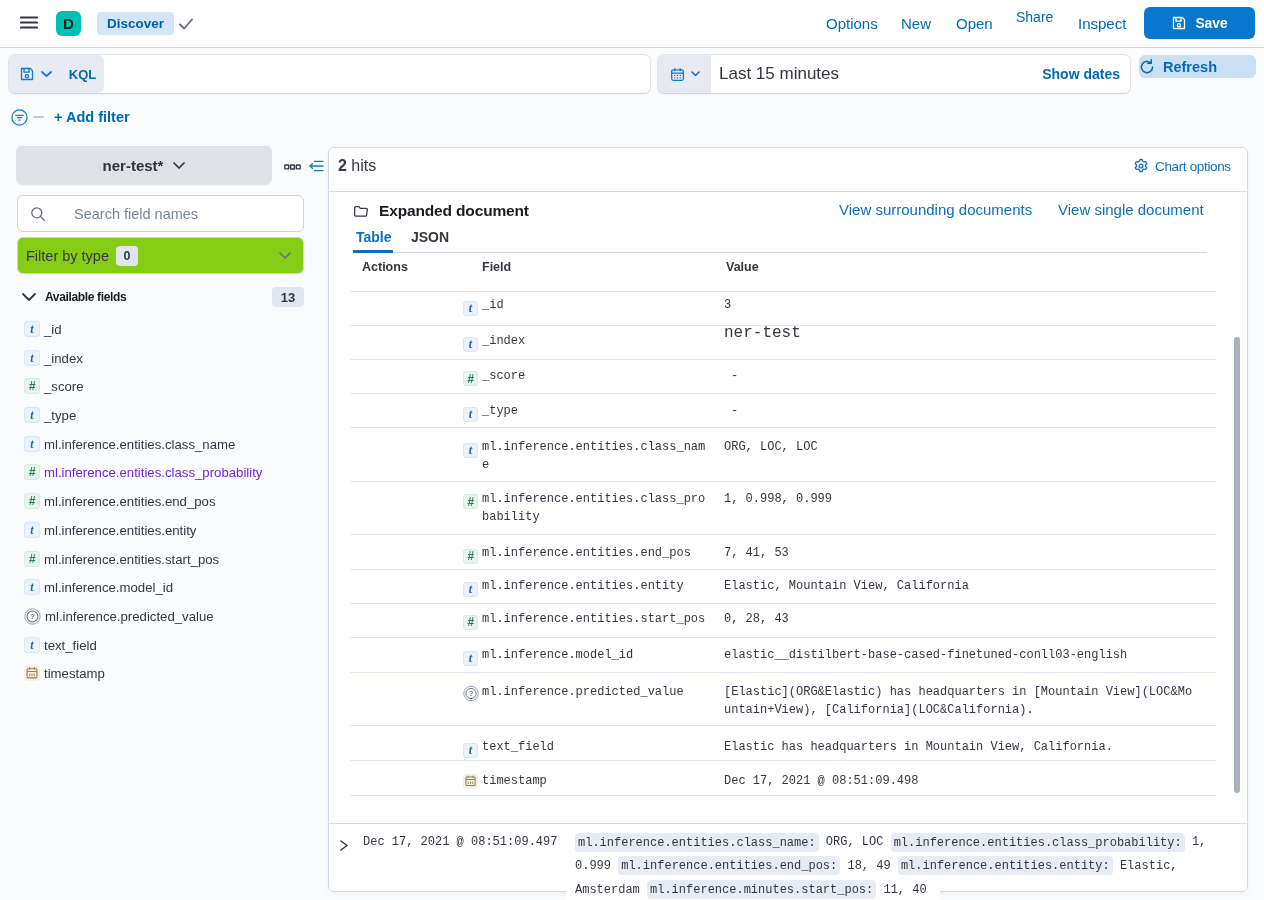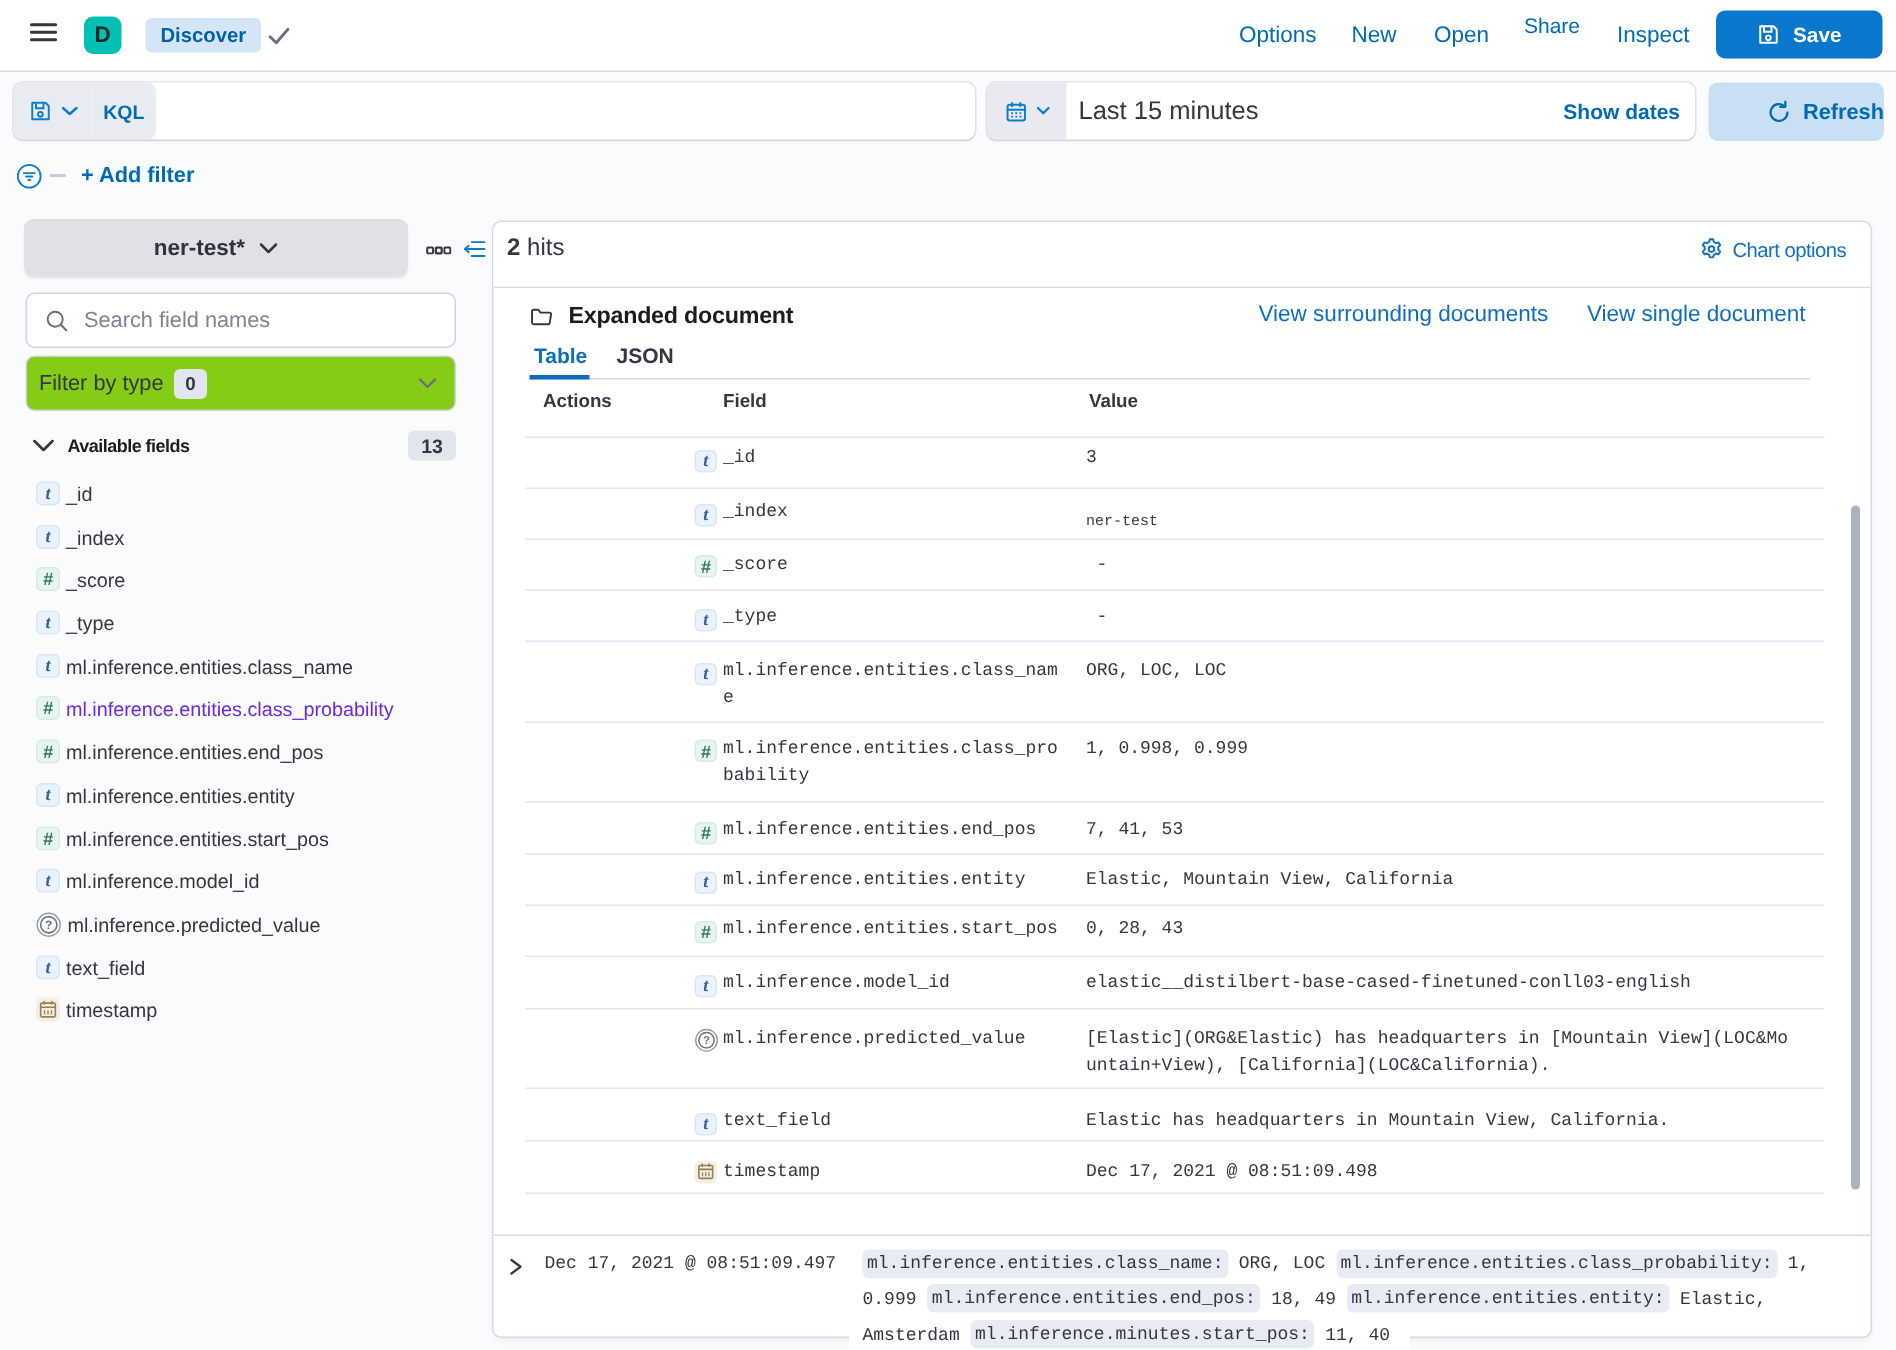--- a/index.html
+++ b/index.html
@@ -63,21 +63,21 @@
 <path d="M5.1 1.2 v3.4 M10.9 1.2 v3.4 M2 6.5 h12" stroke="#0f7ccb" stroke-width="1.4" fill="none"></path>
 <path d="M4.4 9 h1.3 M7.35 9 h1.3 M10.3 9 h1.3 M4.4 11.5 h1.3 M7.35 11.5 h1.3 M10.3 11.5 h1.3" stroke="#0f7ccb" stroke-width="1.3" fill="none"></path>
       </svg>
       <svg width="9" height="5.5" viewBox="0 0 9 5.5">
         <path d="M1 1 L4.5 4.5 L8 1" fill="none" stroke="#0f7ccb" stroke-width="1.6" stroke-linecap="round" stroke-linejoin="round"></path>
       </svg>
     </div>
 <div style="flex:1;padding-left:8px;font-size:17px;color:#343741">Last 15 minutes</div>
 <div style="padding-right:10px;font-size:14px;font-weight:600;color:#006bb4">Show dates</div>
 </div>
-<div class="abs flex" style="left:1139px;top:55px;width:117px;height:39px;background:#c9dff3;border-radius:6px;justify-content:flex-end;gap:8px;z-index:4">
+<div class="abs flex" style="left:1139px;top:55px;width:117px;height:23px;background:#c9dff3;border-radius:6px;justify-content:flex-start;gap:8px;z-index:4">
     <svg width="16" height="16" viewBox="0 0 16 16">
       <path d="M13.6 8 a5.6 5.6 0 1 1 -1.8 -4.1" fill="none" stroke="#006bb4" stroke-width="1.5" stroke-linecap="round"></path>
 <path d="M12.2 0.8 v3.4 h-3.4" fill="none" stroke="#006bb4" stroke-width="1.5" stroke-linejoin="round" stroke-linecap="round"></path>
     </svg>
     <span style="font-size:14.5px;font-weight:600;color:#006bb4">Refresh</span>
   </div>
 <div class="abs" style="left:11px;top:109px;z-index:4"><svg width="17" height="17" viewBox="0 0 17 17">
       <circle cx="8.5" cy="8.5" r="7.6" fill="none" stroke="#0f7ccb" stroke-width="1.25"></circle>
 <path d="M4.9 6.4 h7.2 M6.4 8.7 h4.2 M7.9 11 h1.2" stroke="#0f7ccb" stroke-width="1.25" stroke-linecap="round"></path>
     </svg></div>
@@ -91,21 +91,21 @@
   </div>
 <div class="abs" style="left:284px;top:159px;z-index:3"><svg width="17" height="16" viewBox="0 0 17 16">
       <rect x="0.8" y="6" width="3.9" height="3.9" rx="0.5" fill="none" stroke="#343741" stroke-width="1.3"></rect>
 <rect x="6.55" y="6" width="3.9" height="3.9" rx="0.5" fill="none" stroke="#343741" stroke-width="1.5"></rect>
 <rect x="12.3" y="6" width="3.9" height="3.9" rx="0.5" fill="none" stroke="#343741" stroke-width="1.3"></rect>
     </svg></div>
 <div class="abs" style="left:308px;top:158px;z-index:3"><svg width="16" height="16" viewBox="0 0 16 16">
       <path d="M6.5 3.4 h8.5 M6.5 12.6 h8.5 M2 8 h13" stroke="#0f7ccb" stroke-width="1.3" stroke-linecap="round" fill="none"></path>
 <path d="M4.4 5.8 L2 8 L4.4 10.2" stroke="#0f7ccb" stroke-width="1.3" stroke-linecap="round" stroke-linejoin="round" fill="none"></path>
     </svg></div>
-<div class="abs flex" style="left:17px;top:195px;width:287px;height:37px;background:#fff;border:1px solid #cdd3df;border-radius:6px;padding:0 12px;gap:10px;z-index:3">
+<div class="abs flex" style="left:17px;top:195px;width:287px;height:37px;background:#fff;border:1px solid #cdd3df;border-radius:6px;padding:0 12px;gap:28px;z-index:3">
     <svg width="16" height="16" viewBox="0 0 16 16">
       <circle cx="6.8" cy="6.8" r="5" fill="none" stroke="#69707d" stroke-width="1.3"></circle>
 <path d="M10.5 10.5 L14.2 14.2" stroke="#69707d" stroke-width="1.3" stroke-linecap="round"></path>
     </svg>
     <span style="font-size:14.5px;color:#7b8595">Search field names</span>
   </div>
 <div class="abs flex" style="left:17px;top:237px;width:287px;height:37px;background:#84cc16;border:1px solid #cdd3df;border-radius:6px;padding:0 12px 0 8px;z-index:3">
     <span style="font-size:14.5px;color:#343741">Filter by type</span>
     <span class="badge-num" style="width:22px;height:20px;margin-left:7px">0</span>
     <span style="flex:1"></span>
@@ -237,21 +237,21 @@
 <div class="abs" style="left:463px;top:298.0px;z-index:3"><span class="tk tkt" style="width:15px;height:15px">
       <span style="font:italic bold 12px 'Liberation Serif';color:#31649f;transform:translateY(-0.5px)">t</span>
     </span></div>
 <div class="abs mono" style="left:482px;top:296.0px;width:230px;font-size:12px;line-height:18px;z-index:3">_id</div>
 <div class="abs mono" style="left:724px;top:296.0px;width:496px;font-size:12px;line-height:18px;z-index:3">3</div>
 <div class="abs" style="left:350px;top:359px;width:866px;height:1px;background:#e0e6f0;z-index:2"></div>
 <div class="abs" style="left:463px;top:334.0px;z-index:3"><span class="tk tkt" style="width:15px;height:15px">
       <span style="font:italic bold 12px 'Liberation Serif';color:#31649f;transform:translateY(-0.5px)">t</span>
     </span></div>
 <div class="abs mono" style="left:482px;top:332.0px;width:230px;font-size:12px;line-height:18px;z-index:3">_index</div>
-<div class="abs mono" style="left:724px;top:340px;width:496px;font-size:10px;line-height:18px;z-index:3">ner-test</div>
+<div class="abs mono" style="left:724px;top:324px;width:496px;font-size:16px;line-height:18px;z-index:3">ner-test</div>
 <div class="abs" style="left:350px;top:393px;width:866px;height:1px;background:#e0e6f0;z-index:2"></div>
 <div class="abs" style="left:463px;top:368.5px;z-index:3"><span class="tk tkn" style="width:15px;height:15px">
       <span style="font:italic bold 12px 'Liberation Sans';color:#2f7a5d">#</span>
     </span></div>
 <div class="abs mono" style="left:482px;top:366.5px;width:230px;font-size:12px;line-height:18px;z-index:3">_score</div>
 <div class="abs mono" style="left:731px;top:366.5px;width:496px;font-size:12px;line-height:18px;z-index:3">-</div>
 <div class="abs" style="left:350px;top:427px;width:866px;height:1px;background:#e0e6f0;z-index:2"></div>
 <div class="abs" style="left:463px;top:403.6px;z-index:3"><span class="tk tkt" style="width:15px;height:15px">
       <span style="font:italic bold 12px 'Liberation Serif';color:#31649f;transform:translateY(-0.5px)">t</span>
     </span></div>

